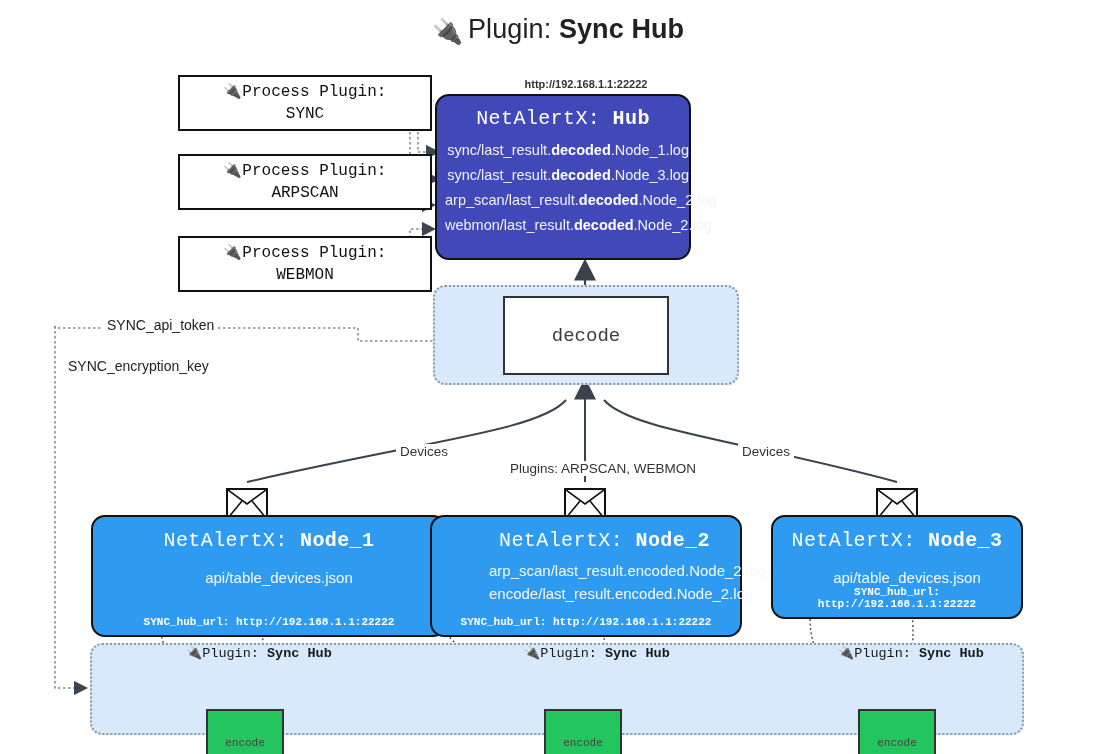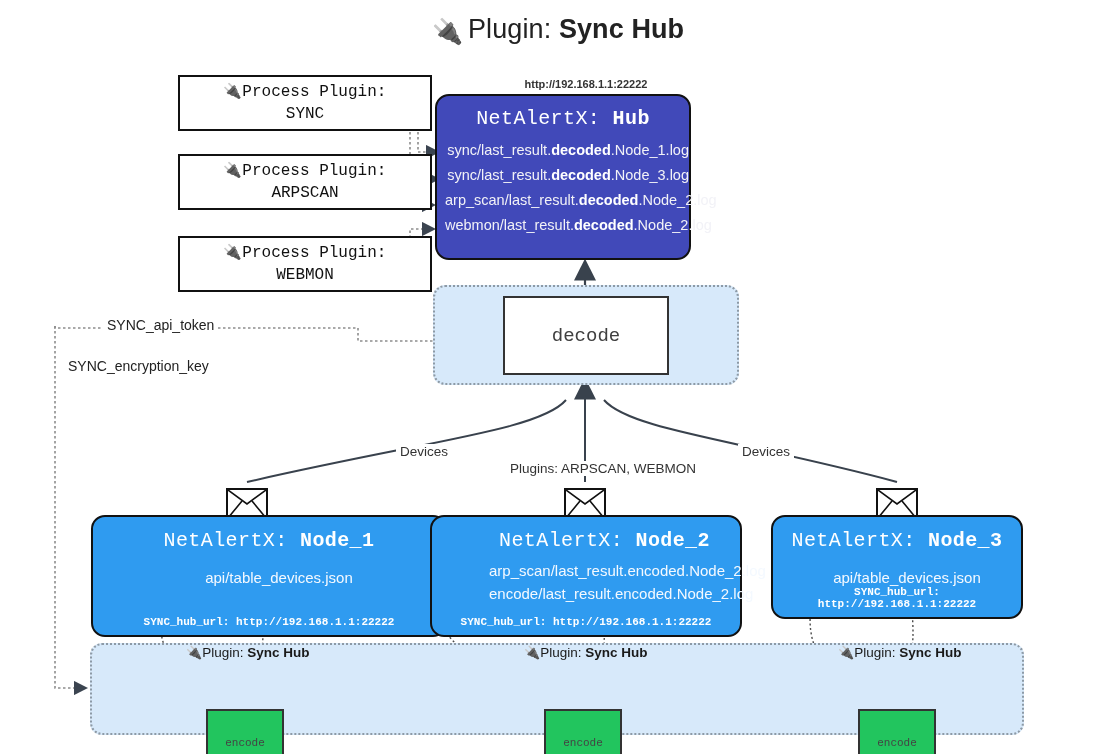--- a/index.html
+++ b/index.html
@@ -142,20 +142,21 @@
     position: absolute;
     left: 90px; top: 643px; width: 934px; height: 92px;
     background: #d7e9fa;
     border: 2px dotted #8d9aa6;
     border-radius: 12px;
   }
   .band-label {
     position: absolute;
     font-size: 13.5px; color: #1a1a1a;
     white-space: nowrap;
+    font-family: Liberation Mono, monospace;
   }
   .band-label b { font-weight: bold; }
   .band-label .plug { font-size: 13px; }
   .encode-box {
     position: absolute;
     width: 78px; height: 68px;
     background: #22c55e; border: 2.5px solid #333;
     font-family: "Liberation Mono", monospace;
     font-size: 11px; color: #444;
     display: flex; align-items: center; justify-content: center; margin-top: 48px;

